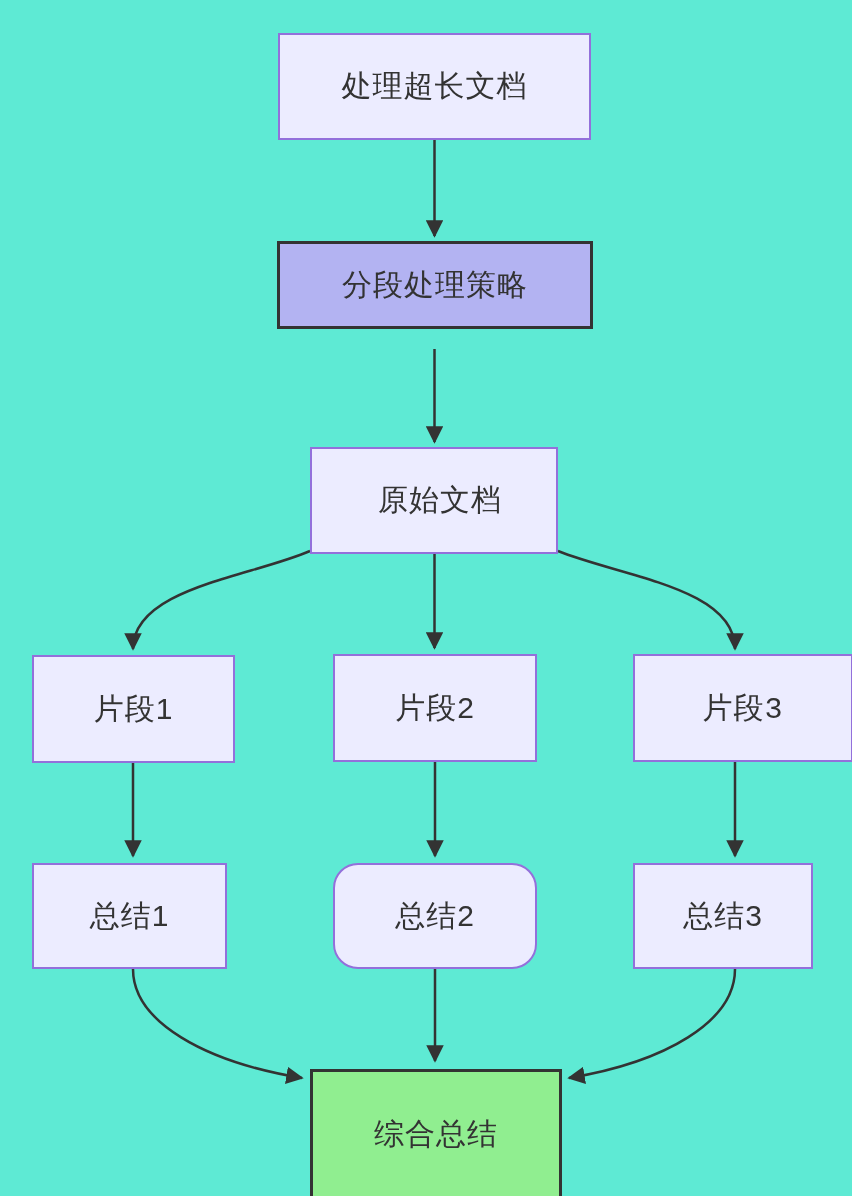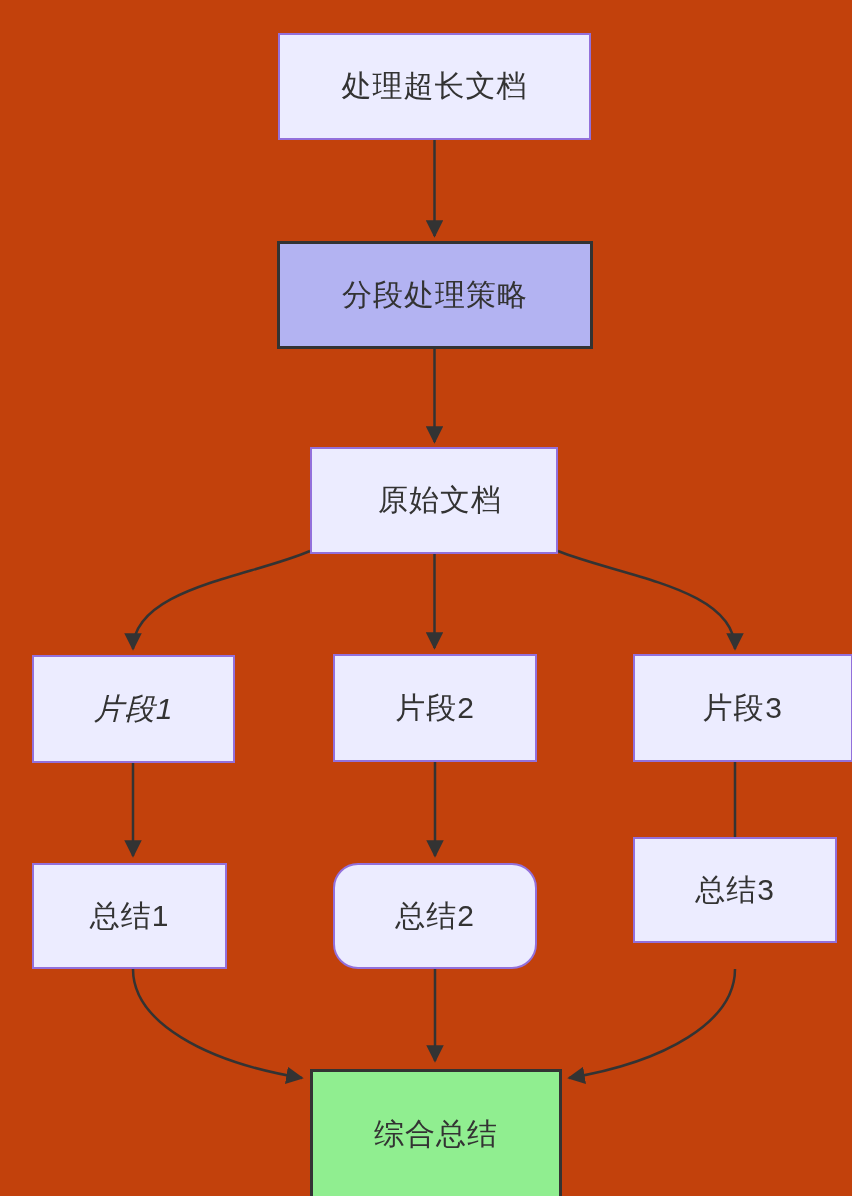--- a/index.html
+++ b/index.html
@@ -5,21 +5,21 @@
   html, body {
     margin: 0;
     padding: 0;
     background: #ffffff;
     font-family: "Liberation Sans", "DejaVu Sans", sans-serif;
   }
   .canvas {
     position: relative;
     width: 852px;
     height: 1196px;
-    background: #c2410c;
+    background: #5eead4;
     overflow: hidden;
   }
   .edges {
     position: absolute;
     left: 0; top: 0;
     width: 852px; height: 1196px;
   }
   .node {
     position: absolute;
     box-sizing: border-box;
@@ -37,28 +37,28 @@
   .node.styled-strategy {
     background: #b3b3f2;
     border: 3.5px solid #333333;
   }
   .node.styled-final {
     background: #90EE90;
     border: 3.5px solid #333333;
   }
   
   .n-a  { left: 278px; top: 33px;   width: 313px; height: 107px; }
-  .n-b  { left: 277px; top: 241px;  width: 316px; height: 108px; }
+  .n-b  { left: 277px; top: 241px;  width: 316px; height: 88px; }
   .n-c  { left: 310px; top: 447px;  width: 248px; height: 107px; padding-left: 12px; }
-  .n-d1 { left: 32px;  top: 655px;  width: 203px; height: 108px; font-style: italic; }
+  .n-d1 { left: 32px;  top: 655px;  width: 203px; height: 108px; }
   .n-d2 { left: 333px; top: 654px;  width: 204px; height: 108px; }
   .n-d3 { left: 633px; top: 654px;  width: 220px; height: 108px; font-family: Liberation Mono, monospace; }
   .n-e1 { left: 32px;  top: 863px;  width: 195px; height: 106px; }
   .n-e2 { left: 333px; top: 863px;  width: 204px; height: 106px; border-radius: 25px; }
-  .n-e3 { left: 633px; top: 837px;  width: 204px; height: 106px; text-align: center; }
+  .n-e3 { left: 633px; top: 863px;  width: 180px; height: 106px; text-align: center; }
   .n-f  { left: 310px; top: 1069px; width: 252px; height: 130px; }
   .edge {
     fill: none;
     stroke: #333333;
     stroke-width: 2.5px;
   }
 </style>
 </head>
 <body>
 

